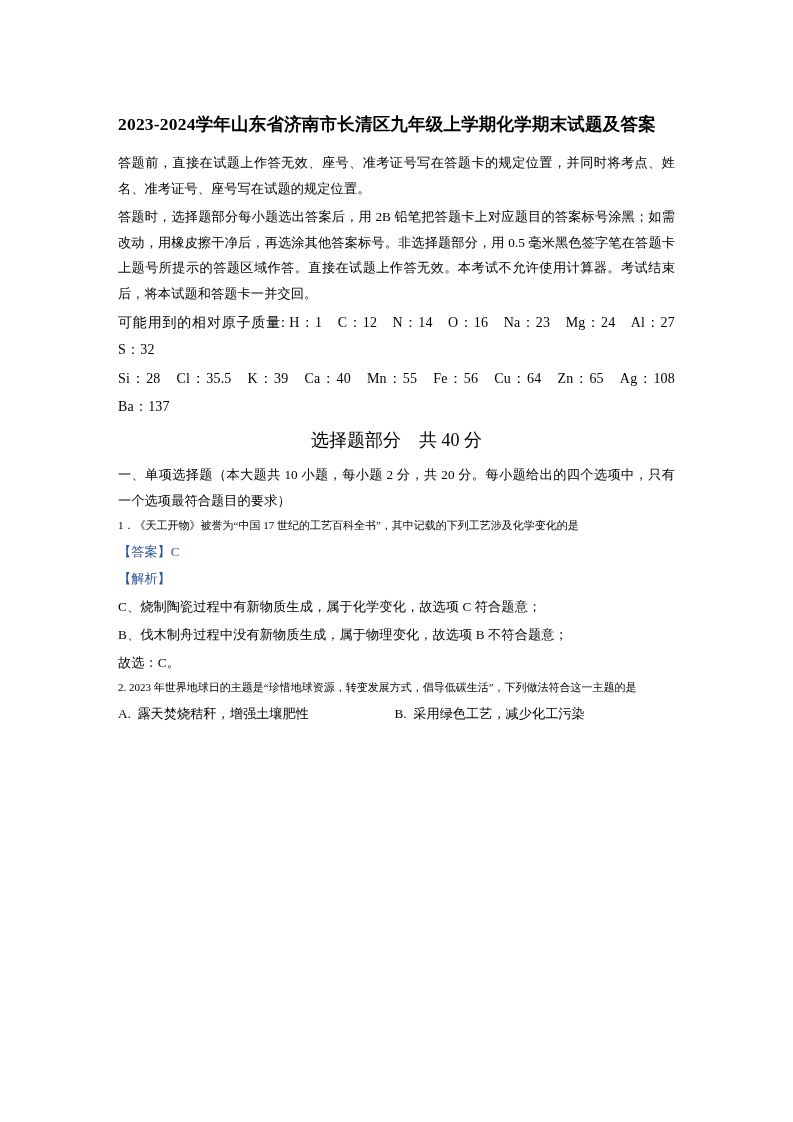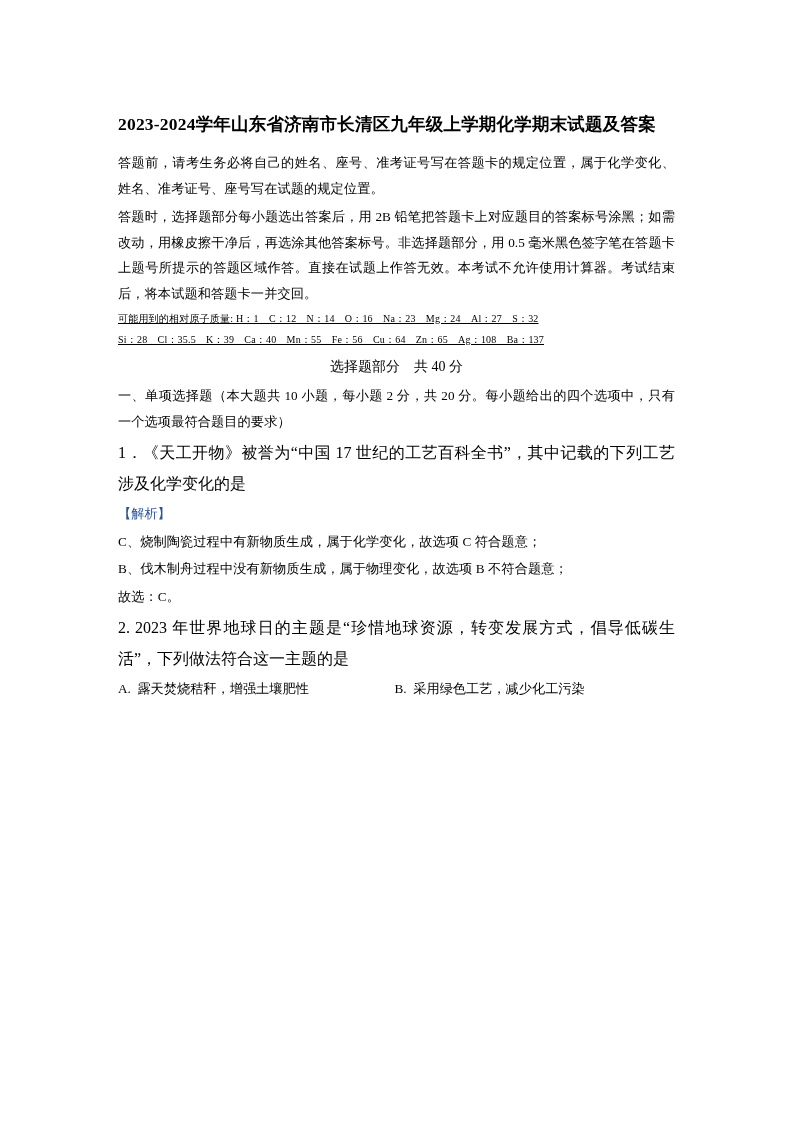--- a/index.html
+++ b/index.html
@@ -32,72 +32,72 @@
   }
   p.para {
     font-size: 13.2px;
     line-height: 1.95;
     margin: 0 0 2px 0;
     text-align: justify;
     text-justify: inter-ideograph;
     letter-spacing: 0.1px;
   }
   p.para-mono {
-    font-size: 10px;
+    font-size: 14px;
     line-height: 1.95;
     margin: 0 0 2px 0;
     text-align: justify;
     letter-spacing: 0.2px;
-    text-decoration: underline;
   }
   p.center {
     text-align: center;
-    font-size: 14px;
+    font-size: 18px;
     line-height: 2.1;
     margin: 2px 0 2px 0;
   }
   p.ans {
     font-size: 13.2px;
     line-height: 1.95;
     margin: 0 0 2px 0;
     color: #2f5496;
   }
   .opts {
     font-size: 13.2px;
     line-height: 1.95;
     margin: 0 0 2px 0;
     text-align: justify;
     white-space: pre-wrap;
   }
   .q {
-    font-size: 16px;
+    font-size: 11px;
     line-height: 1.95;
     margin: 0 0 2px 0;
     text-align: justify;
     text-justify: inter-ideograph;
   }
 </style>
 </head>
 <body>
 
 <div class="page">
 
   <h1 class="doc-title">2023-2024学年山东省济南市长清区九年级上学期化学期末试题及答案</h1>
 
-  <p class="para">答题前，请考生务必将自己的姓名、座号、准考证号写在答题卡的规定位置，属于化学变化、姓名、准考证号、座号写在试题的规定位置。</p>
+  <p class="para">答题前，直接在试题上作答无效、座号、准考证号写在答题卡的规定位置，并同时将考点、姓名、准考证号、座号写在试题的规定位置。</p>
   <p class="para">答题时，选择题部分每小题选出答案后，用 2B 铅笔把答题卡上对应题目的答案标号涂黑；如需改动，用橡皮擦干净后，再选涂其他答案标号。非选择题部分，用 0.5 毫米黑色签字笔在答题卡上题号所提示的答题区域作答。直接在试题上作答无效。本考试不允许使用计算器。考试结束后，将本试题和答题卡一并交回。</p>
 
   <p class="para-mono">可能用到的相对原子质量: H：1　C：12　N：14　O：16　Na：23　Mg：24　Al：27　S：32</p>
   <p class="para-mono">Si：28　Cl：35.5　K：39　Ca：40　Mn：55　Fe：56　Cu：64　Zn：65　Ag：108　Ba：137</p>
 
   <p class="center">选择题部分　共 40 分</p>
 
   <p class="para">一、单项选择题（本大题共 10 小题，每小题 2 分，共 20 分。每小题给出的四个选项中，只有一个选项最符合题目的要求）</p>
 
   <p class="q">1．《天工开物》被誉为“中国 17 世纪的工艺百科全书”，其中记载的下列工艺涉及化学变化的是</p>
+  <p class="ans">【答案】C</p>
   <p class="ans">【解析】</p>
   <p class="para">C、烧制陶瓷过程中有新物质生成，属于化学变化，故选项 C 符合题意；</p>
   <p class="para">B、伐木制舟过程中没有新物质生成，属于物理变化，故选项 B 不符合题意；</p>
   <p class="para">故选：C。</p>
 
   <p class="q">2. 2023 年世界地球日的主题是“珍惜地球资源，转变发展方式，倡导低碳生活”，下列做法符合这一主题的是</p>
   <p class="opts">A.  露天焚烧秸秆，增强土壤肥性                          B.  采用绿色工艺，减少化工污染</p>
 
 </div>
 

